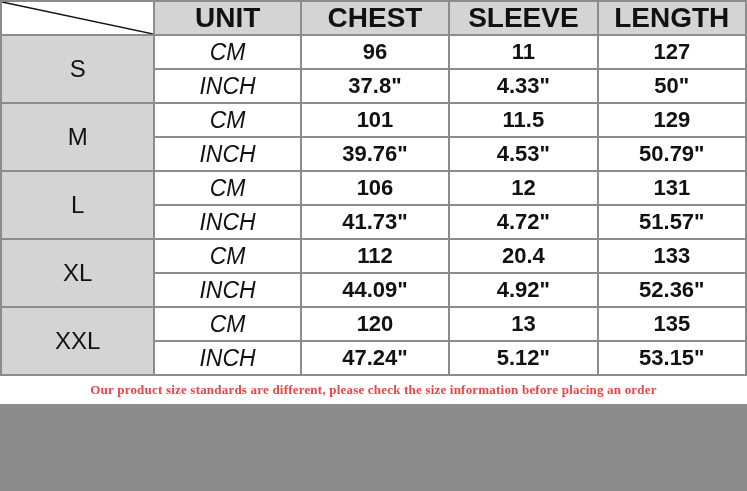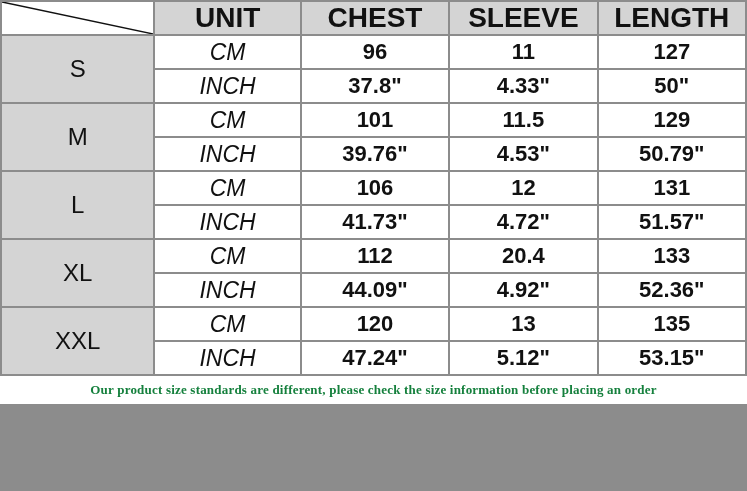--- a/index.html
+++ b/index.html
@@ -97,21 +97,21 @@
     background: #fff;
     width: 747px;
     box-sizing: border-box;
     padding: 5px 6px 6px 6px;
     text-align: center;
   }
   .footer div {
     font-family: "Liberation Serif", serif;
     font-size: 13px;
     font-weight: bold;
-    color: #15803d;
+    color: #ef4444;
     line-height: 17px;
     letter-spacing: 0.2px;
   }
 </style>
 </head>
 <body>
 
 <div class="page">
 
 

